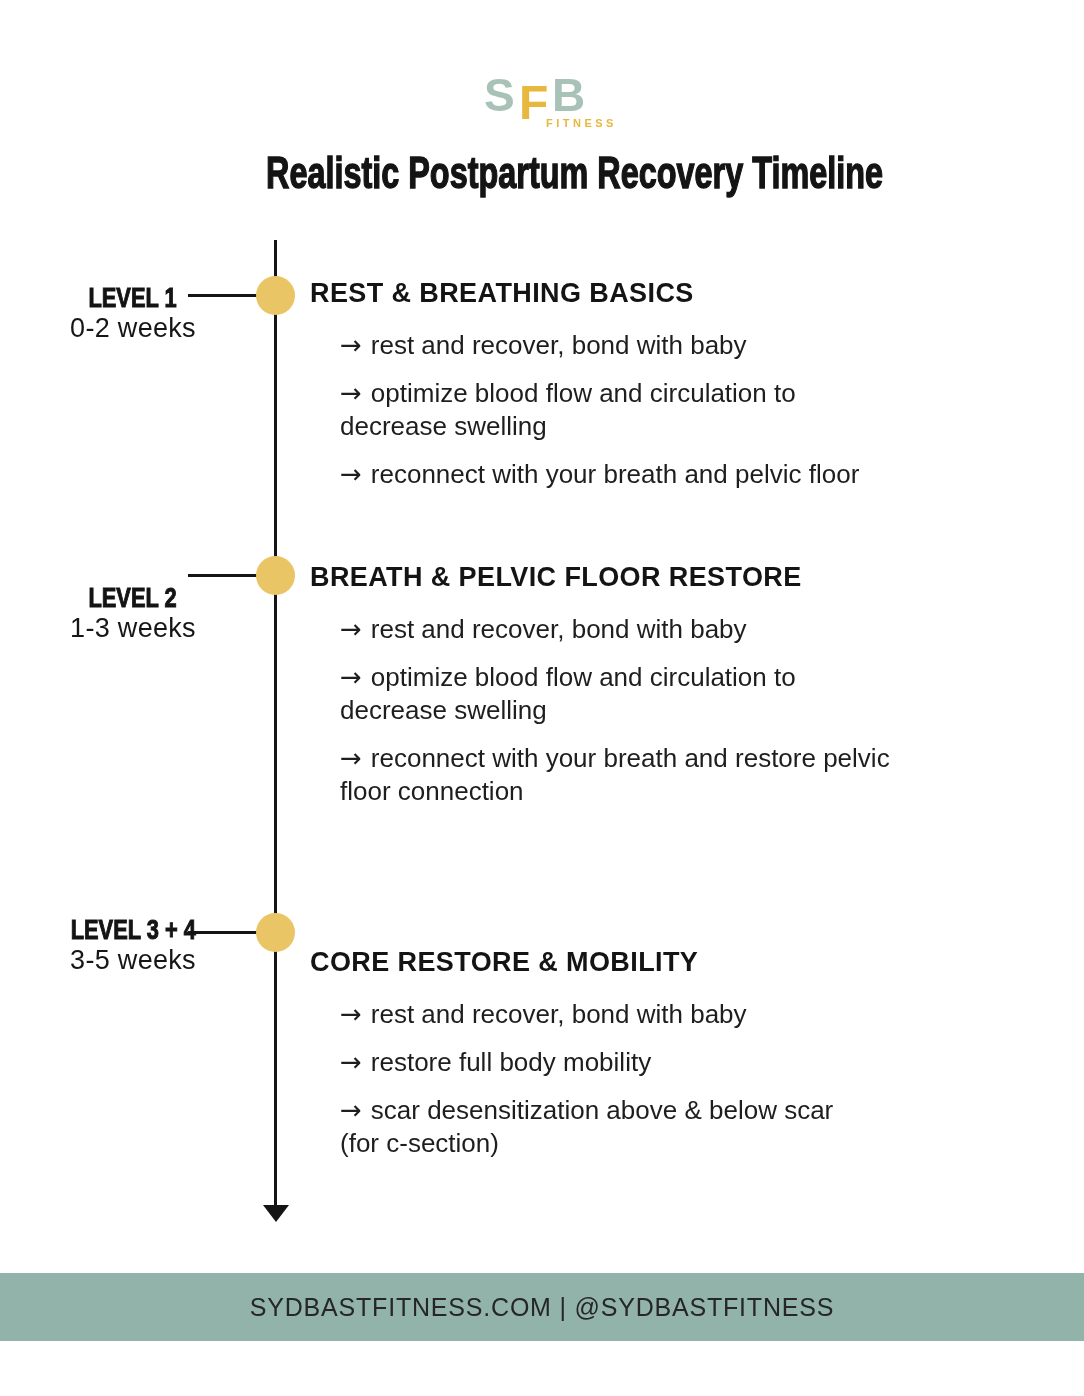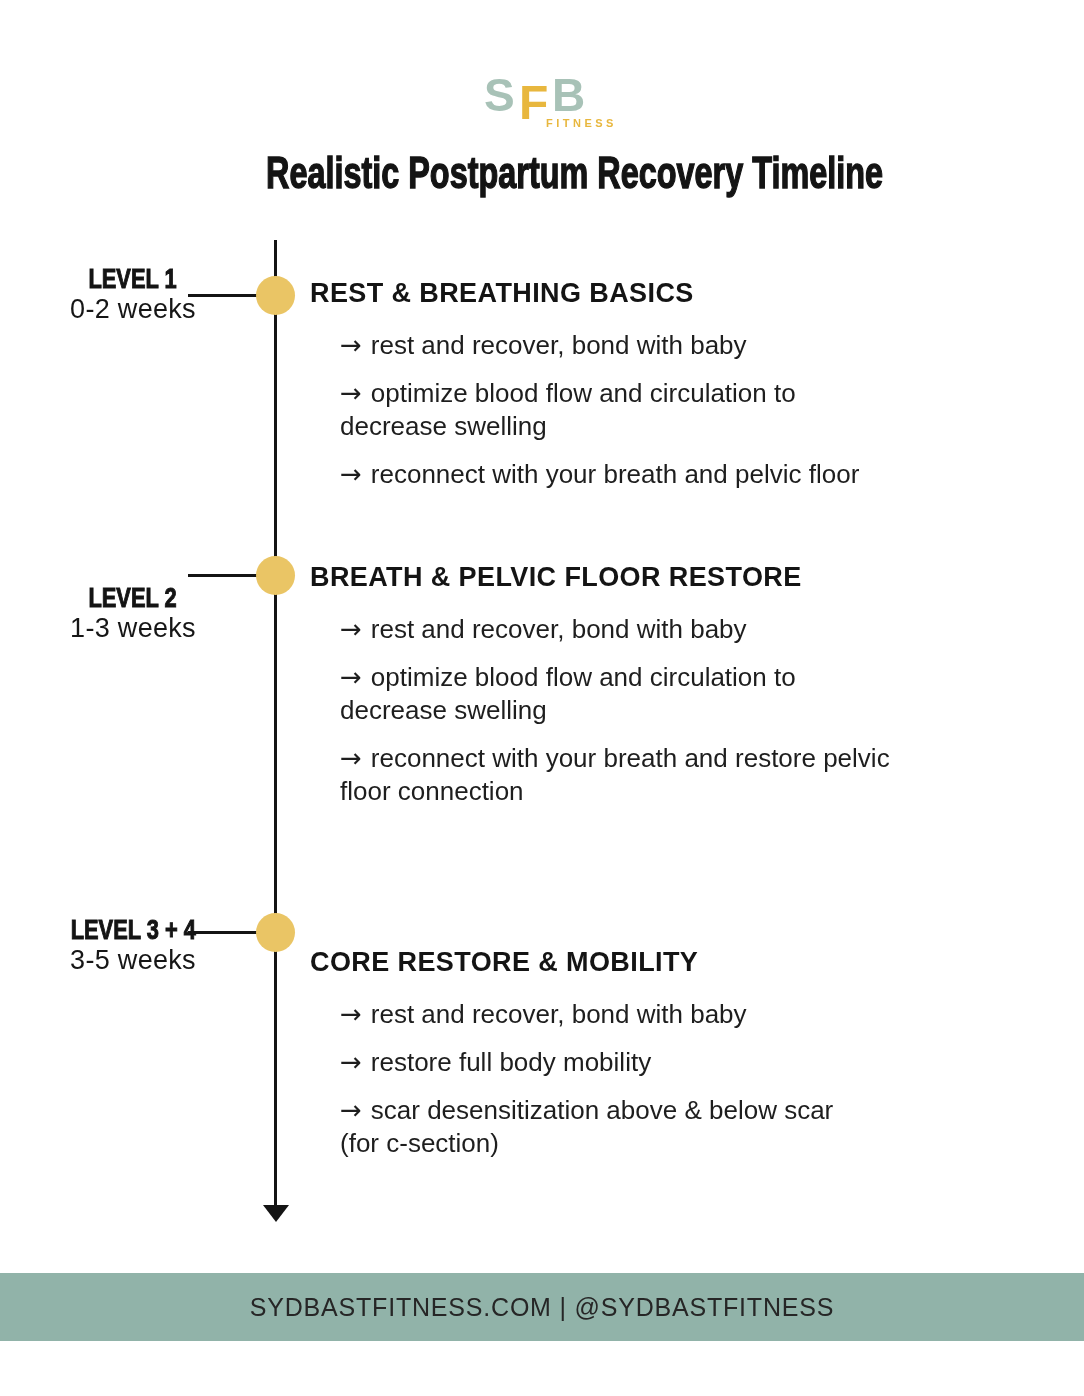--- a/index.html
+++ b/index.html
@@ -33,21 +33,21 @@
     border-left:13px solid transparent;border-right:13px solid transparent;border-top:17px solid #141414;}
 
   .dot{position:absolute;left:256px;width:39px;height:39px;border-radius:50%;background:#eac565;z-index:3;}
   .connector{position:absolute;left:188px;width:70px;height:3px;background:#141414;}
   .dot.lv1{top:276px;} .connector.lv1{top:294px;}
   .dot.lv2{top:556px;} .connector.lv2{top:574px;}
   .dot.lv3{top:913px;} .connector.lv3{top:931px;}
 
   
   .label-block{position:absolute;left:33px;width:200px;text-align:center;color:#141414;}
-  .label-block.lv1{top:263px;} .label-block.lv2{top:582px;} .label-block.lv3{top:914px;}
+  .label-block.lv1{top:282px;} .label-block.lv2{top:582px;} .label-block.lv3{top:914px;}
   .level-name{font-size:28px;line-height:31px;font-weight:bold;}
   .level-name .cond-sm{display:inline-block;transform:scaleX(0.78);transform-origin:center;-webkit-text-stroke:1px #141414;white-space:nowrap;}
   .weeks{font-size:27px;line-height:30px;letter-spacing:0.3px;color:#161616;}
 
   
   .content{position:absolute;left:310px;width:690px;}
   .content.lv1{top:278px;} .content.lv2{top:562px;} .content.lv3{top:919px;margin-top:28px;}
   .content h2{margin:0;font-size:27px;line-height:30px;font-weight:bold;letter-spacing:0.4px;color:#141414;}
   .bullet{margin-top:15px;padding-left:30px;font-size:26px;line-height:33px;color:#1e1e1e;}
   .bullet:first-of-type{margin-top:21px;}

